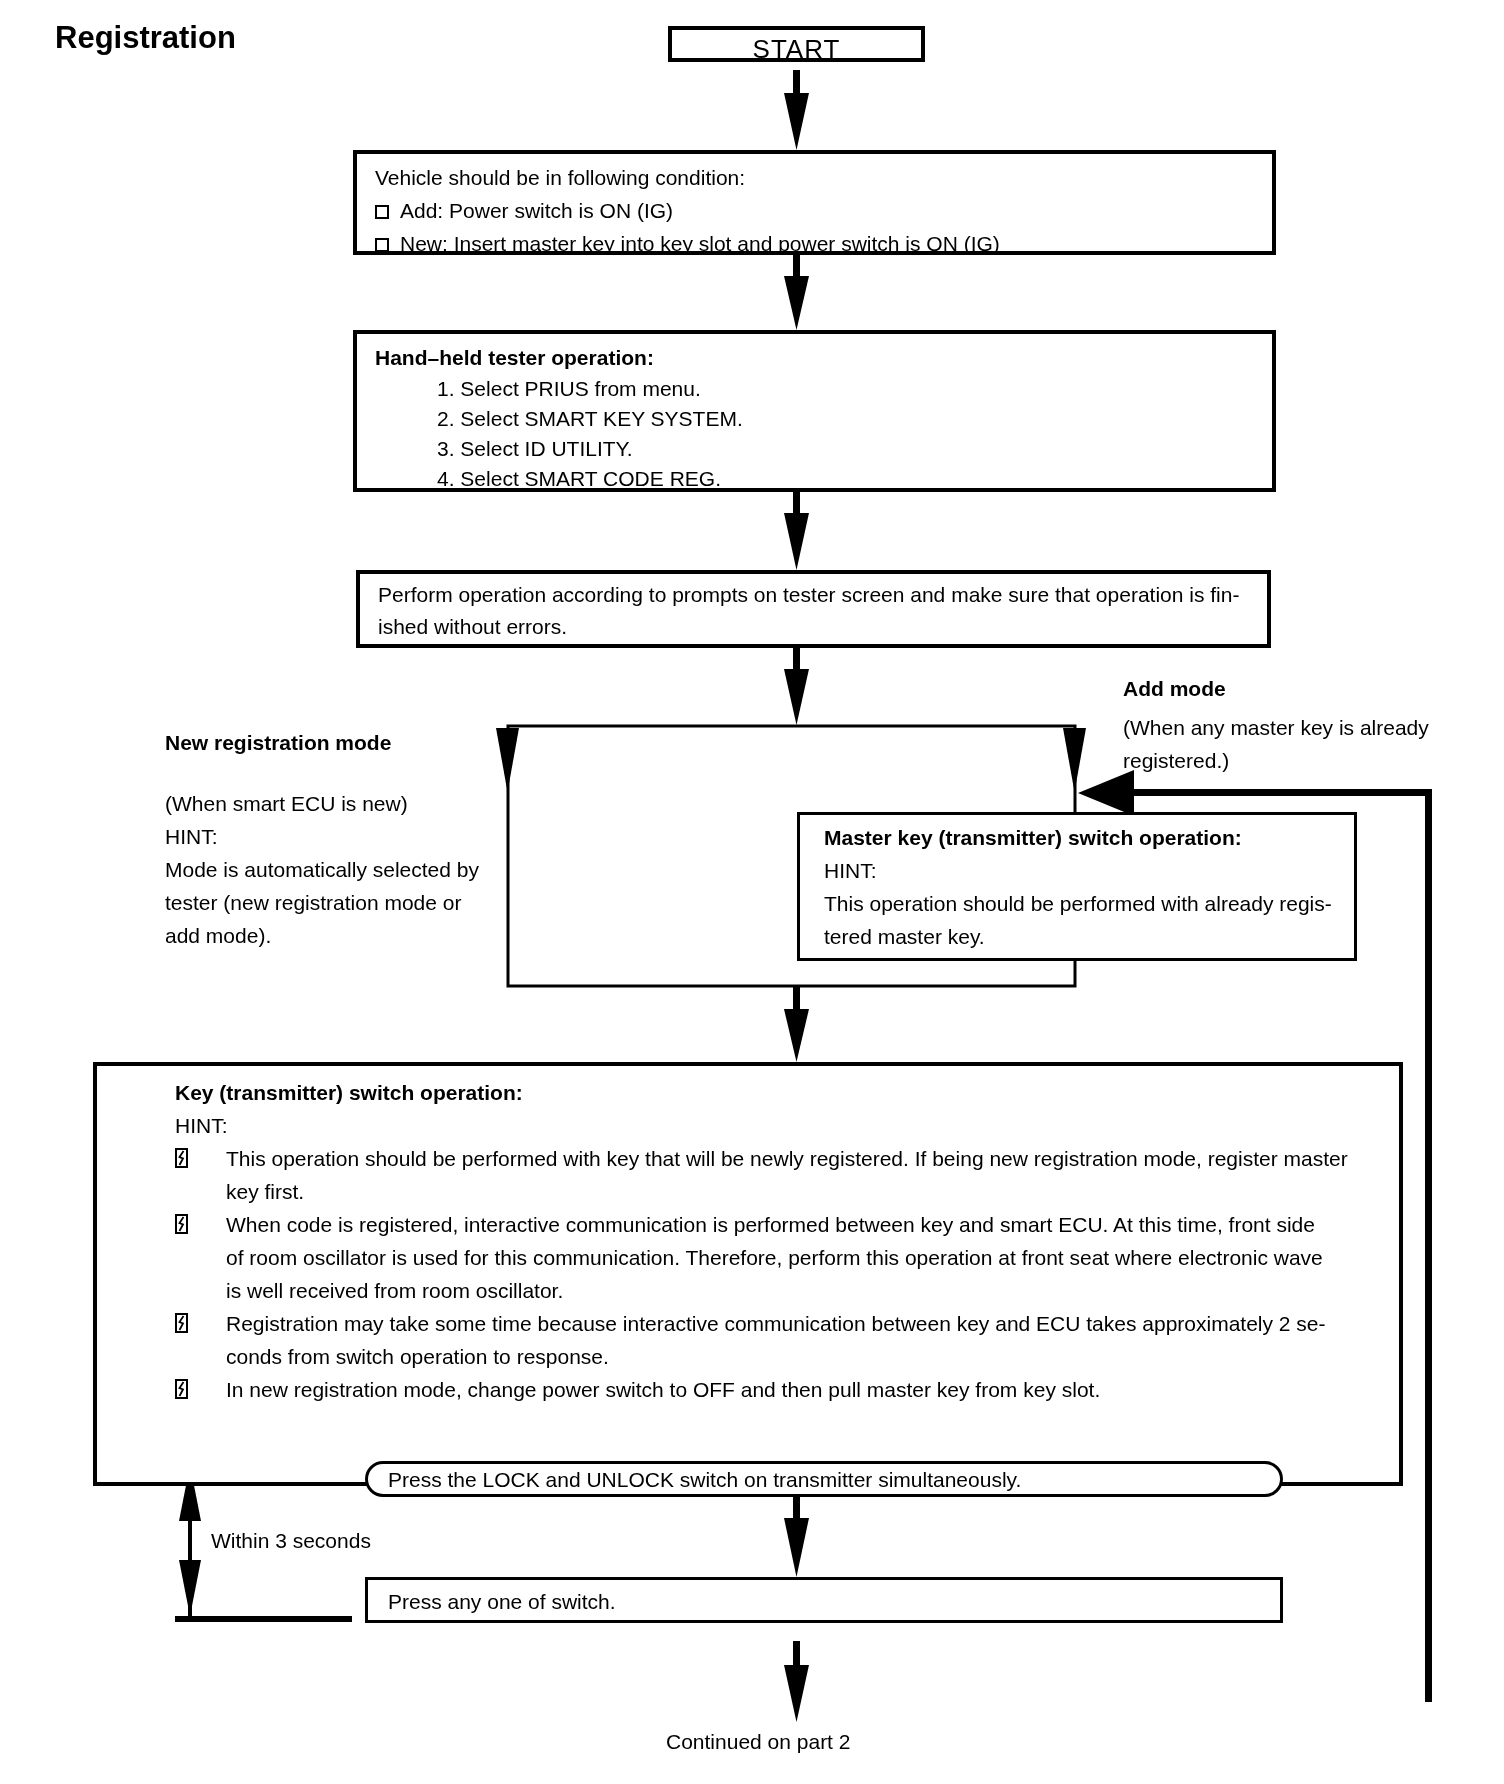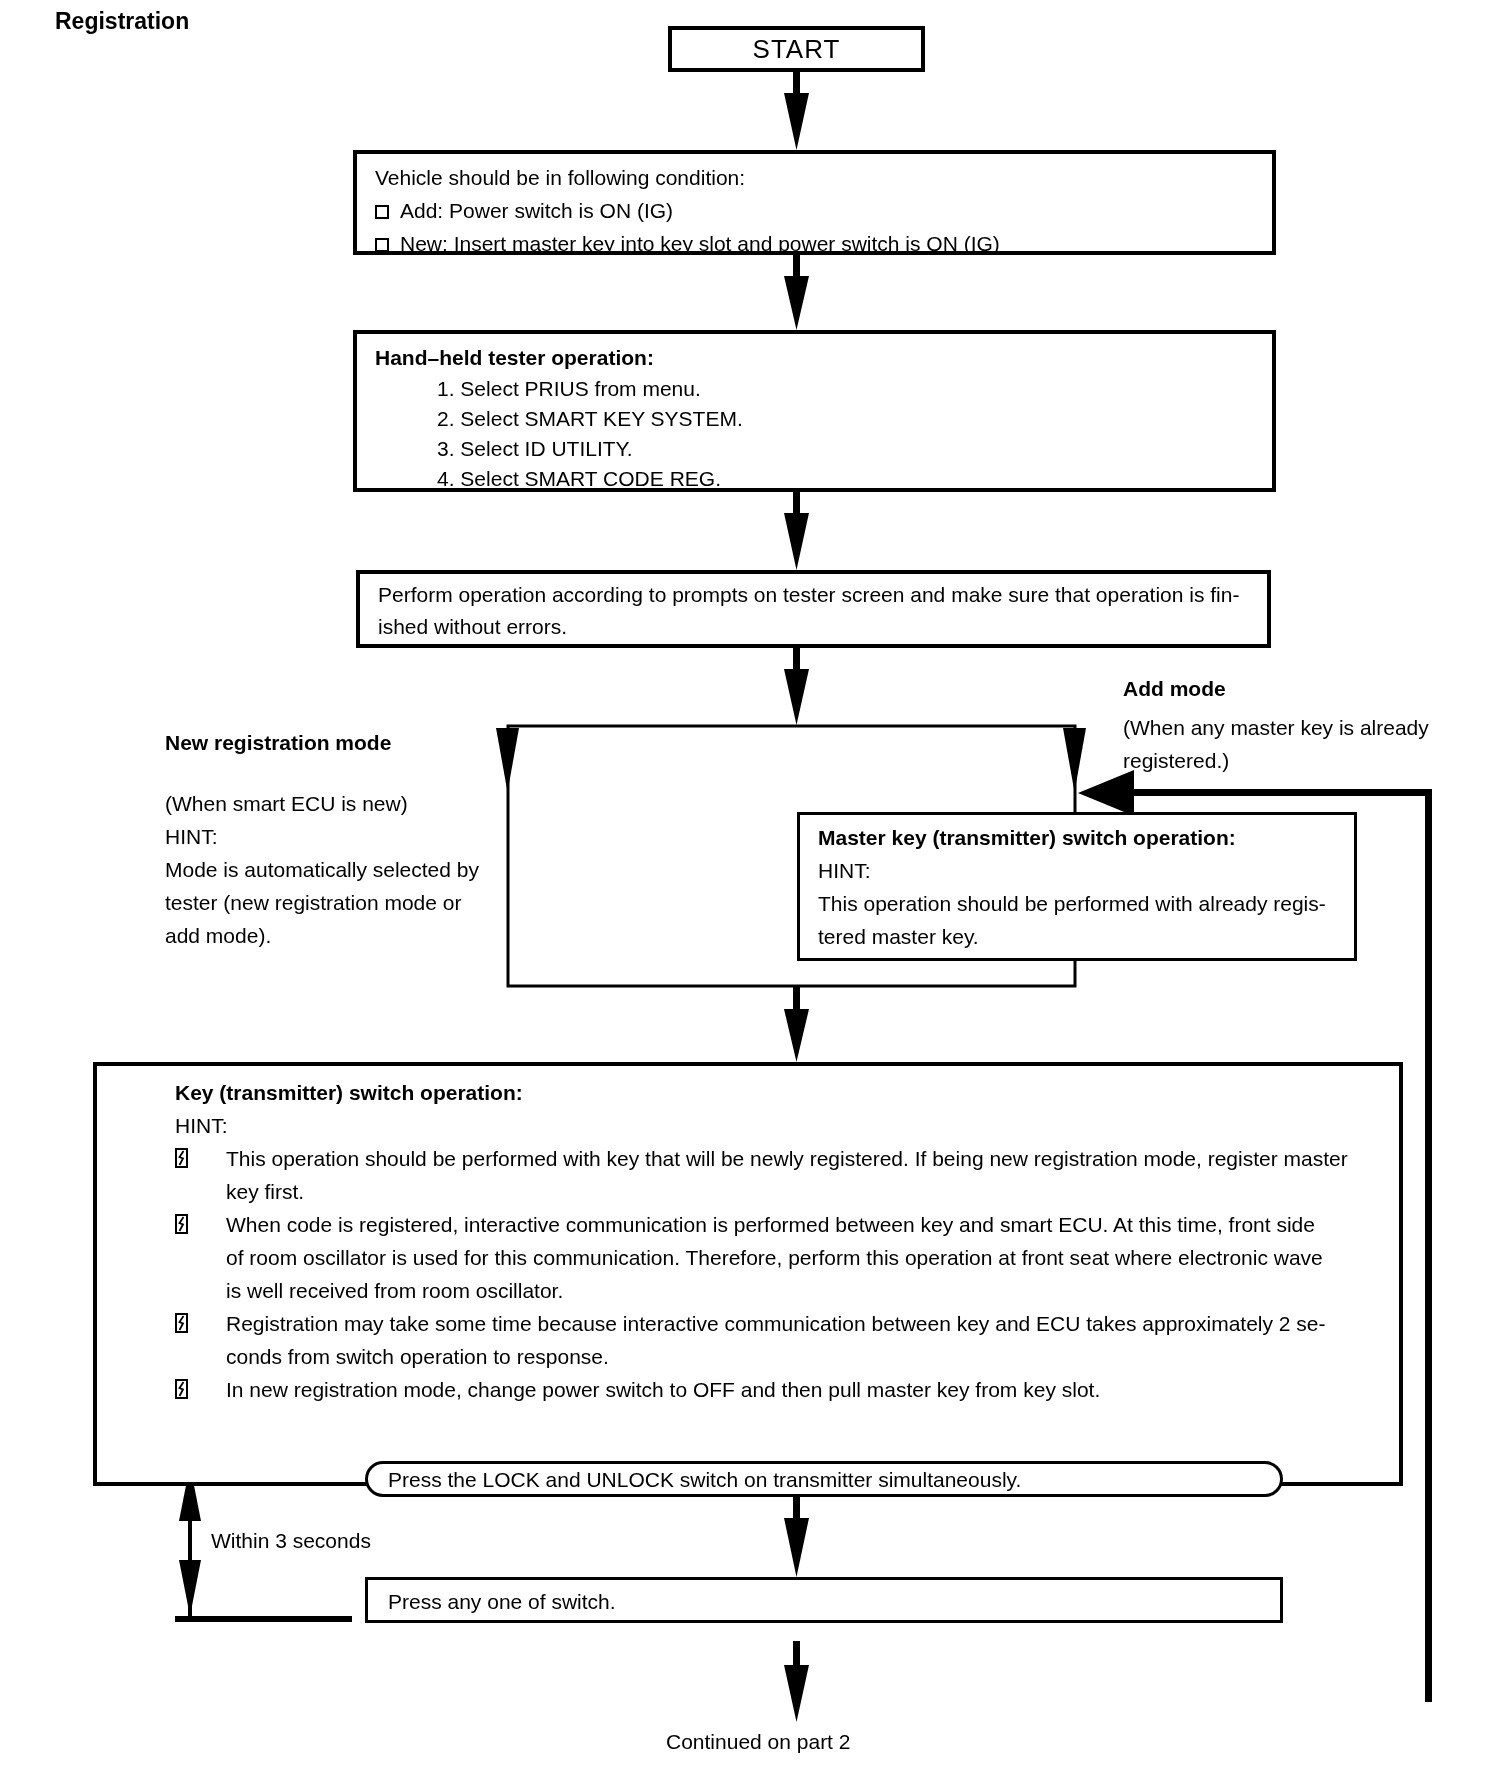--- a/index.html
+++ b/index.html
@@ -9,21 +9,21 @@
   }
   .box {
     position:absolute; box-sizing:border-box; background:#fff;
     border:4px solid #000; font-size:21px; line-height:33px;
   }
   .box.thin { border-width:3px; }
   .b { font-weight:bold; }
   .label { position:absolute; font-size:21px; line-height:33px; white-space:nowrap; }
   .nw { white-space:nowrap; }
   .wires { position:absolute; left:0; top:0; }
-  .pageTitle { position:absolute; left:55px; top:8px; font-size:23px; font-weight:bold; }
+  .pageTitle { position:absolute; left:55px; top:20px; font-size:31px; font-weight:bold; }
   .startText { font-size:26px; letter-spacing:1px; text-align:center; }
   .chk {
     display:inline-block; width:14px; height:14px; border:2px solid #000;
     margin-right:11px; vertical-align:-1px; box-sizing:border-box;
   }
   .steps div { margin-left:62px; line-height:30px; white-space:nowrap; }
   .bullet { display:flex; align-items:flex-start; }
   .bsq { flex:0 0 auto; width:13px; height:20px; margin:6px 38px 0 0; }
   .btxt div { line-height:33px; white-space:nowrap; }
   .hintCol div { line-height:33px; white-space:nowrap; }
@@ -89,21 +89,21 @@
         <rect x="175" y="1616" width="177" height="6"></rect>
         <rect x="188" y="1463" width="4" height="155"></rect>
         <polygon points="190,1465 179,1521 201,1521"></polygon>
         <polygon points="190,1616 179,1560 201,1560"></polygon>
       </g>
     </g>
   </svg>
 
   <div class="pageTitle">Registration</div>
 
-  <div class="box" style="left:668px; top:26px; width:257px; height:46px;">
+  <div class="box" style="left:668px; top:26px; width:257px; height:36px;">
     <div class="startText" style="line-height:38px;">START</div>
   </div>
 
   <div class="box" style="left:353px; top:150px; width:923px; height:105px; padding:7px 0 16px 18px;">
     <div class="nw">Vehicle should be in following condition:</div>
     <div class="nw">
       <span class="chk"></span><span>Add: Power switch is ON (IG)</span>
     </div>
     <div class="nw">
       <span class="chk"></span><span>New: Insert master key into key slot and power switch is ON (IG)</span>
@@ -133,21 +133,21 @@
     <div>tester (new registration mode or</div>
     <div>add mode).</div>
   </div>
 
   <div class="label hintCol" style="left:1123px; top:672px;">
     <div class="b" style="margin-bottom:6px;">Add mode</div>
     <div>(When any master key is already</div>
     <div>registered.)</div>
   </div>
 
-  <div class="box thin" style="left:797px; top:812px; width:560px; height:149px; padding:6px 0 0 18px;">
+  <div class="box thin" style="left:797px; top:812px; width:560px; height:149px; padding:6px 0 0 24px;">
     <div class="b nw">Master key (transmitter) switch operation:</div>
     <div class="nw">HINT:</div>
     <div class="nw">This operation should be performed with already regis-</div>
     <div class="nw">tered master key.</div>
   </div>
 
   <div class="box" style="left:93px; top:1062px; width:1310px; height:424px; padding:10px 0 0 78px;">
     <div class="b nw">Key (transmitter) switch operation:</div>
     <div class="nw">HINT:</div>
 

